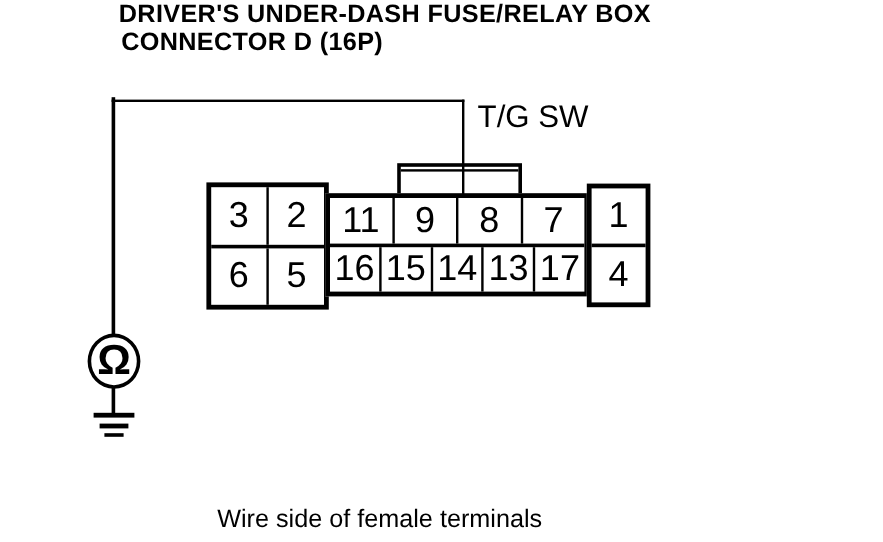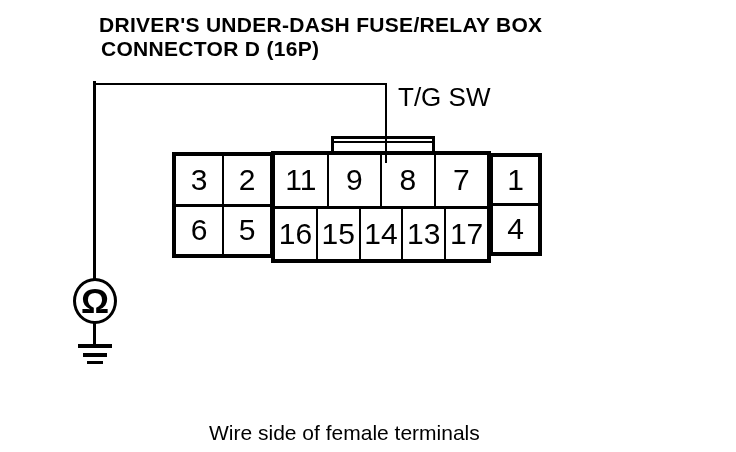--- a/index.html
+++ b/index.html
@@ -7,33 +7,33 @@
   html,body { margin:0; padding:0; background:var(--bg); }
   .stage {
     position:relative; width:736px; height:452px;
     background:var(--bg); color:var(--ink);
     font-family:"Liberation Sans", sans-serif;
     overflow:hidden;
   }
 
   
   .title {
-    position:absolute; left:99px; top:13px;
+    position:absolute; left:99px; top:0;
     font-size:21px; font-weight:bold; line-height:24px;
     letter-spacing:0.3px; white-space:nowrap;
   }
   .title .line2 { margin-left:2px; }
   .wire-label {
     position:absolute; left:398px; top:84px;
     font-size:26px; font-weight:normal; line-height:26px;
     white-space:nowrap;
   }
   .caption {
     position:absolute; left:181px; top:421px;
-    font-size:21px; line-height:24px; white-space:nowrap;margin-left:28px;
+    font-size:21px; line-height:24px; white-space:nowrap;
   }
 
   
   .wire { position:absolute; background:var(--ink); }
   .wire-v-left   { left:93px;  top:81px;  width:3px;  height:198px; }
   .wire-h-top    { left:93px;  top:83px;  width:294px; height:2px; }
   .wire-v-right  { left:385px; top:83px;  width:2px;  height:80px; z-index:5; }
   .wire-to-gnd   { left:93px;  top:322px; width:3px;  height:25px; }
 
   
@@ -43,21 +43,21 @@
   }
   .tab-inner-line {
     position:absolute; left:0; right:0; top:2px; height:2px;
     background:var(--ink);
   }
   .block {
     position:absolute; border:4px solid var(--ink); background:var(--bg);
     display:flex; flex-direction:column; z-index:2;
   }
   .block-left   { left:172px; top:152px; width:102px; height:106px; }
-  .block-middle { left:271px; top:151px; width:220px; height:112px;  }
+  .block-middle { left:271px; top:161px; width:220px; height:86px;  }
   .block-right  { left:489px; top:153px; width:53px;  height:103px; }
   .row { display:flex; flex:1; }
   .row-top { border-bottom:3px solid var(--ink); }
   .cell {
     flex:1; display:flex; align-items:center; justify-content:center;
     font-size:30px; line-height:1; color:var(--ink);
     border-right:2px solid var(--ink);
   }
   .cell:last-child { border-right:none; }
 

